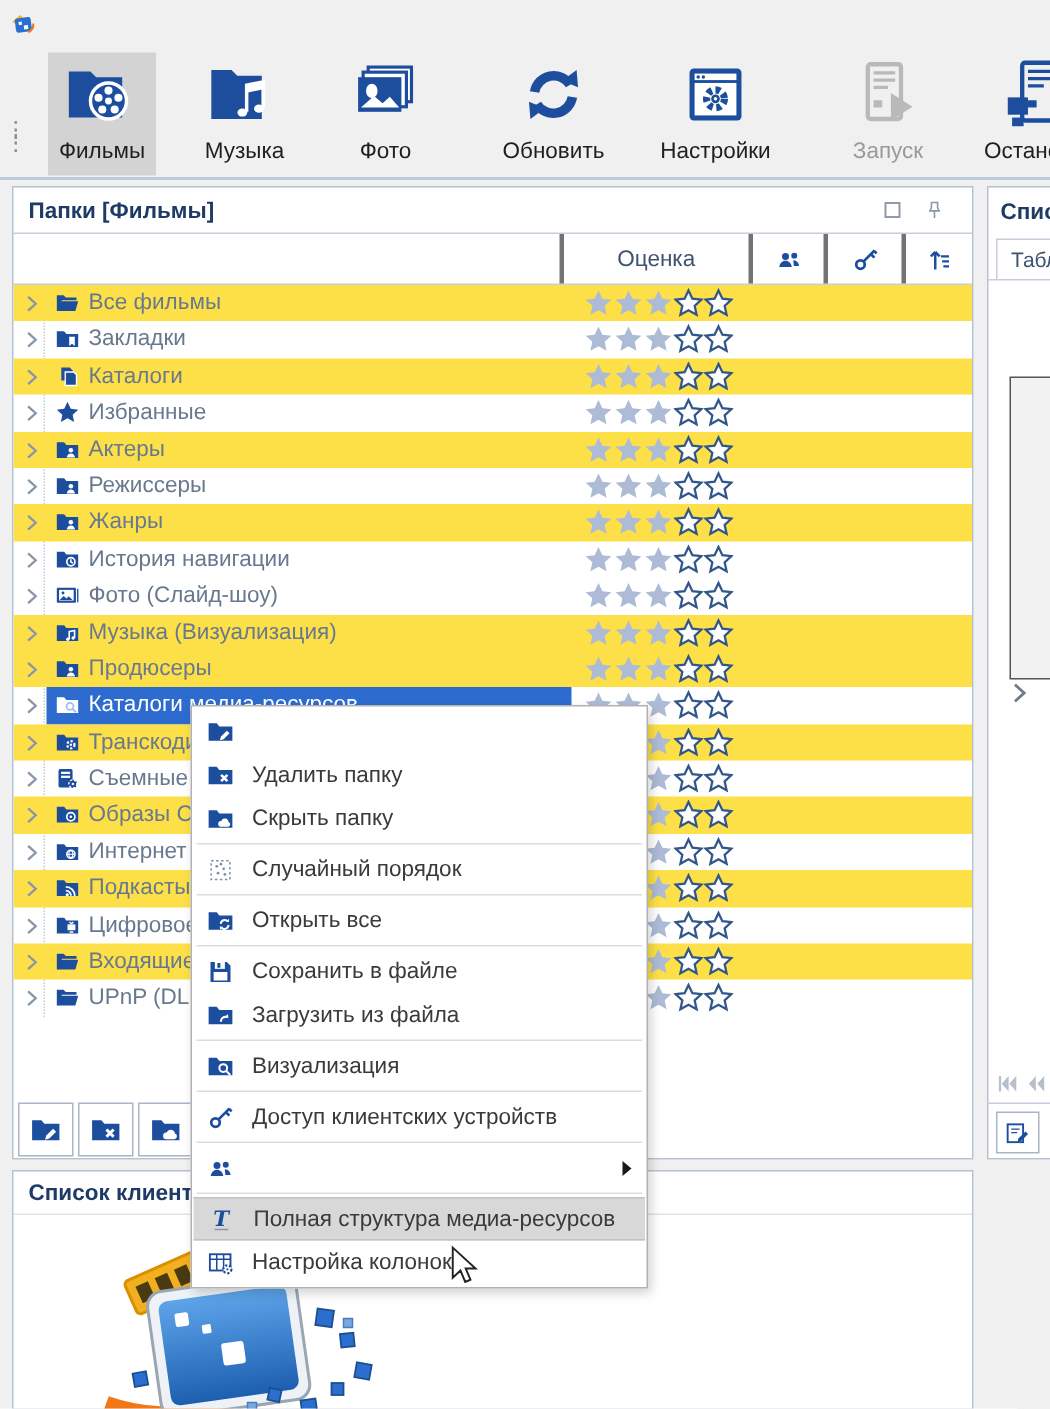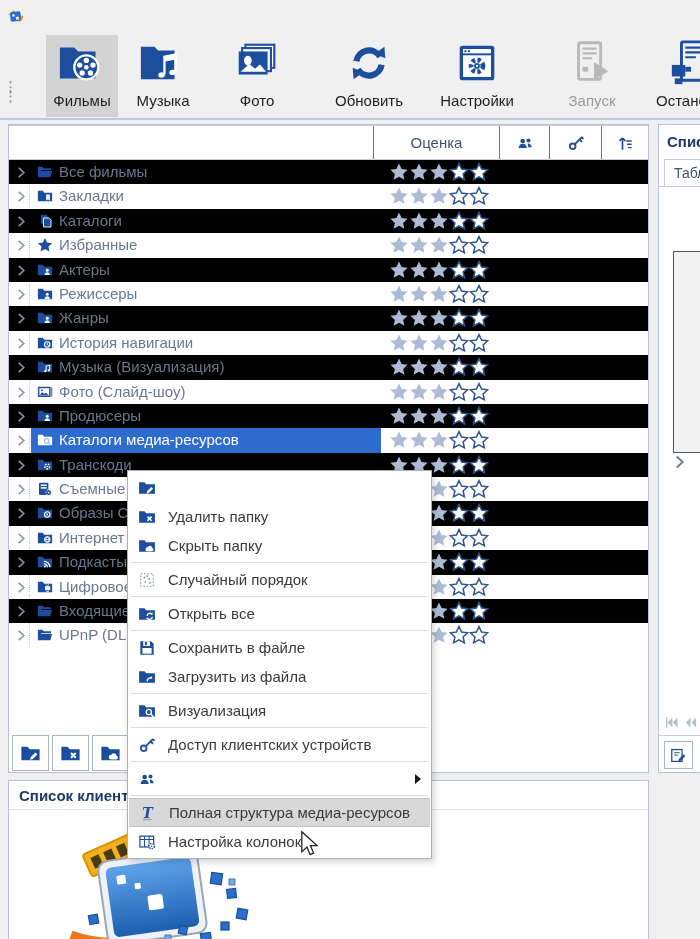--- a/index.html
+++ b/index.html
@@ -29,30 +29,30 @@
   
   .panel{position:absolute;background:#fff;border:1px solid #b6c2d2;box-sizing:border-box;}
   .panel-title{height:30px;display:flex;align-items:center;padding:0 10px;
     font-weight:bold;font-size:15px;color:#1e3a66;}
   .panel-title .sp{margin-left:auto;}
   .pt-ctl{width:14px;height:14px;color:#8b97a8;margin-left:20px;margin-right:8px;}
 
   #folders-panel{left:8px;top:124px;width:641px;height:649px;}
   #cols-header{display:flex;height:35px;border-top:1px solid #c6cedb;
     border-bottom:1px solid #c6cedb;box-sizing:border-box;}
-  .cell{border-left:1px solid #737373;display:flex;align-items:center;
+  .cell{border-left:3px solid #737373;display:flex;align-items:center;
     justify-content:center;box-sizing:border-box;font-size:15px;color:#3f5371;}
   .cell.first{border-left:none;flex:1;}
   .cell .icon{width:20px;height:20px;color:#1d4e9e;}
 
   #tree{position:relative;height:488px;overflow:hidden;}
   #tree:before{content:"";position:absolute;left:20px;top:0;height:100%;
     border-left:1px dotted #c4cad2;}
   .row{position:relative;height:24.4px;}
-  .row.alt{background:#000000;text-align:right;}
+  .row.alt{background:#fde047;text-align:right;}
   .row .chev{position:absolute;left:8px;top:7px;width:9px;height:11px;}
   .row .ficon{position:absolute;left:27px;top:3px;width:18px;height:18px;color:#1d4e9e;}
   .row .lbl{position:absolute;left:50px;top:3px;font-size:15px;color:#68798f;white-space:nowrap;}
   .row .selbg{position:absolute;left:22px;top:0;width:350px;height:100%;background:#2d6cce;}
   .row.selected .lbl{color:#fff;}
   .stars{position:absolute;left:380px;top:2px;width:100px;display:flex;}
   .stars .icon{width:20px;height:20px;}
 
   #ptoolbar{position:absolute;left:3px;top:610px;display:flex;gap:3px;}
   .pt-btn{width:37px;height:36px;background:#fff;border:1px solid #aab6c6;
@@ -105,21 +105,21 @@
         <rect x="4" y="4.5" width="10" height="9" rx="1.5" fill="#2a6fd0" transform="rotate(-7 9 9)"></rect>
         <rect x="6.2" y="6.8" width="2" height="2" fill="#fff" transform="rotate(-7 9 9)"></rect>
         <rect x="9.2" y="9.4" width="2.6" height="2.6" fill="#fff" transform="rotate(-7 9 9)"></rect>
         <path d="M12.2 13.6c2.2-1.1 3.2-3.2 3.1-5.4" stroke="#f07818" stroke-width="1.4" fill="none"></path>
       </svg>
   </span>
 </div>
 
 <div id="toolbar">
   <div id="grip">⋮<br>⋮</div>
-<div class="tb-btn selected" style="left: 46px; width: 72px;">
+<div class="tb-btn selected" style="left: 32px; width: 72px;">
       <span class="icon">
         <svg viewBox="0 0 52 52">
           <path d="M3 10h15l4 4h18v28H3z" fill="currentColor"></path>
           <circle cx="30.5" cy="30.5" r="12.5" fill="currentColor" stroke="#fff" stroke-width="2.4"></circle>
           <circle cx="30.5" cy="30.5" r="2.4" fill="#fff"></circle>
           <circle cx="30.5" cy="23.3" r="2.8" fill="#fff"></circle>
           <circle cx="37.4" cy="28.2" r="2.8" fill="#fff"></circle>
           <circle cx="34.8" cy="36.4" r="2.8" fill="#fff"></circle>
           <circle cx="26.2" cy="36.4" r="2.8" fill="#fff"></circle>
           <circle cx="23.6" cy="28.2" r="2.8" fill="#fff"></circle>
@@ -197,20 +197,35 @@
           <rect x="4" y="28" width="14" height="12" fill="currentColor"></rect>
           <rect x="7" y="42" width="8" height="6" fill="currentColor"></rect>
         </svg>
       </span>
       <span class="lbl">Остановка</span>
     </div>
   </div>
 <div id="dockline"></div>
 
 <div class="panel" id="folders-panel">
+  <div class="panel-title">
+    <span>Папки [Фильмы]</span>
+    <span class="sp"></span>
+    <span class="icon pt-ctl">
+      <svg viewBox="0 0 24 24">
+          <rect x="4" y="4" width="16" height="16" fill="none" stroke="currentColor" stroke-width="2.2"></rect>
+        </svg>
+    </span>
+    <span class="icon pt-ctl" style="margin-left:6px">
+      <svg viewBox="0 0 24 24">
+          <path d="M8.5 3.5h7v6l1.8 3.5H6.7l1.8-3.5z" fill="none" stroke="currentColor" stroke-width="1.8"></path>
+          <path d="M12 13v8" stroke="currentColor" stroke-width="1.8"></path>
+        </svg>
+    </span>
+  </div>
   <div id="cols-header">
     <div class="cell first"></div>
     <div class="cell" style="width:126px">
       <span>Оценка</span>
     </div>
     <div class="cell hcell" style="width:50px">
         <span class="icon">
           <svg viewBox="0 0 24 24">
             <circle cx="9.2" cy="9.6" r="2.8" fill="currentColor"></circle>
             <path d="M4.2 18c.5-3.2 2.4-5 5-5s4.5 1.8 5 5z" fill="currentColor"></path>
@@ -533,63 +548,20 @@
           </svg>
         </span>
         <span class="icon ficon">
           <svg viewBox="0 0 24 24">
             <path d="M2.5 5h6.5l2 2.5H21.5V19H2.5z" fill="currentColor"></path>
             <circle cx="15" cy="14" r="3.6" fill="none" stroke="#fff" stroke-width="1.5"></circle>
             <path d="M15 11.8v2.4l1.9 1.1" stroke="#fff" stroke-width="1.3" fill="none"></path>
           </svg>
         </span>
         <span class="lbl">История навигации</span>
-        <span class="stars">
-          <span class="icon" style="width: 20px; height: 20px;">
-            <svg viewBox="0 0 20 20">
-              <path d="M10 1.6 L12.6 7.1 L18.6 7.8 L14.1 11.9 L15.4 17.8 L10 14.8 L4.6 17.8 L5.9 11.9 L1.4 7.8 L7.4 7.1 Z" fill="#adbbd6" stroke="none" stroke-width="1.5"></path>
-            </svg>
-          </span>
-          <span class="icon" style="width: 20px; height: 20px;">
-            <svg viewBox="0 0 20 20">
-              <path d="M10 1.6 L12.6 7.1 L18.6 7.8 L14.1 11.9 L15.4 17.8 L10 14.8 L4.6 17.8 L5.9 11.9 L1.4 7.8 L7.4 7.1 Z" fill="#adbbd6" stroke="none" stroke-width="1.5"></path>
-            </svg>
-          </span>
-          <span class="icon" style="width: 20px; height: 20px;">
-            <svg viewBox="0 0 20 20">
-              <path d="M10 1.6 L12.6 7.1 L18.6 7.8 L14.1 11.9 L15.4 17.8 L10 14.8 L4.6 17.8 L5.9 11.9 L1.4 7.8 L7.4 7.1 Z" fill="#adbbd6" stroke="none" stroke-width="1.5"></path>
-            </svg>
-          </span>
-          <span class="icon" style="width: 20px; height: 20px;">
-            <svg viewBox="0 0 20 20">
-              <path d="M10 1.6 L12.6 7.1 L18.6 7.8 L14.1 11.9 L15.4 17.8 L10 14.8 L4.6 17.8 L5.9 11.9 L1.4 7.8 L7.4 7.1 Z" fill="#fdfdfd" stroke="#31568c" stroke-width="1.5"></path>
-            </svg>
-          </span>
-          <span class="icon" style="width: 20px; height: 20px;">
-            <svg viewBox="0 0 20 20">
-              <path d="M10 1.6 L12.6 7.1 L18.6 7.8 L14.1 11.9 L15.4 17.8 L10 14.8 L4.6 17.8 L5.9 11.9 L1.4 7.8 L7.4 7.1 Z" fill="#fdfdfd" stroke="#31568c" stroke-width="1.5"></path>
-            </svg>
-          </span>
-        </span>
-      </div>
-      <div class="row alt">
-        <span class="icon chev">
-          <svg viewBox="0 0 9 12">
-            <path d="M1.5 1l5.5 5-5.5 5" fill="none" stroke="#8796a9" stroke-width="1.7"></path>
-          </svg>
-        </span>
-        <span class="icon ficon">
-          <svg viewBox="0 0 24 24">
-            <path d="M2.5 5h6.5l2 2.5H21.5V19H2.5z" fill="currentColor"></path>
-            <path d="M13.5 17.5V10.8l4.8-1v6.4" stroke="#fff" stroke-width="1.4" fill="none"></path>
-            <circle cx="12.3" cy="17.6" r="1.5" fill="#fff"></circle>
-            <circle cx="17" cy="16.4" r="1.5" fill="#fff"></circle>
-          </svg>
-        </span>
-        <span class="lbl">Музыка (Визуализация)</span>
         <span class="stars">
           <span class="icon" style="width: 20px; height: 20px;">
             <svg viewBox="0 0 20 20">
               <path d="M10 1.6 L12.6 7.1 L18.6 7.8 L14.1 11.9 L15.4 17.8 L10 14.8 L4.6 17.8 L5.9 11.9 L1.4 7.8 L7.4 7.1 Z" fill="#adbbd6" stroke="none" stroke-width="1.5"></path>
             </svg>
           </span>
           <span class="icon" style="width: 20px; height: 20px;">
             <svg viewBox="0 0 20 20">
               <path d="M10 1.6 L12.6 7.1 L18.6 7.8 L14.1 11.9 L15.4 17.8 L10 14.8 L4.6 17.8 L5.9 11.9 L1.4 7.8 L7.4 7.1 Z" fill="#adbbd6" stroke="none" stroke-width="1.5"></path>
             </svg>
@@ -620,20 +592,63 @@
         <span class="icon ficon">
           <svg viewBox="0 0 24 24">
             <rect x="2.5" y="5" width="17" height="13.5" rx="1" fill="currentColor"></rect>
             <rect x="4.5" y="7" width="13" height="9.5" fill="#fff"></rect>
             <circle cx="8" cy="9.8" r="1.3" fill="currentColor"></circle>
             <path d="M5 16l3.6-3.6 2.5 2.3 2-2 3.4 3.3z" fill="currentColor"></path>
             <rect x="20.5" y="6" width="1.2" height="12" fill="currentColor"></rect>
           </svg>
         </span>
         <span class="lbl">Фото (Слайд-шоу)</span>
+        <span class="stars">
+          <span class="icon" style="width: 20px; height: 20px;">
+            <svg viewBox="0 0 20 20">
+              <path d="M10 1.6 L12.6 7.1 L18.6 7.8 L14.1 11.9 L15.4 17.8 L10 14.8 L4.6 17.8 L5.9 11.9 L1.4 7.8 L7.4 7.1 Z" fill="#adbbd6" stroke="none" stroke-width="1.5"></path>
+            </svg>
+          </span>
+          <span class="icon" style="width: 20px; height: 20px;">
+            <svg viewBox="0 0 20 20">
+              <path d="M10 1.6 L12.6 7.1 L18.6 7.8 L14.1 11.9 L15.4 17.8 L10 14.8 L4.6 17.8 L5.9 11.9 L1.4 7.8 L7.4 7.1 Z" fill="#adbbd6" stroke="none" stroke-width="1.5"></path>
+            </svg>
+          </span>
+          <span class="icon" style="width: 20px; height: 20px;">
+            <svg viewBox="0 0 20 20">
+              <path d="M10 1.6 L12.6 7.1 L18.6 7.8 L14.1 11.9 L15.4 17.8 L10 14.8 L4.6 17.8 L5.9 11.9 L1.4 7.8 L7.4 7.1 Z" fill="#adbbd6" stroke="none" stroke-width="1.5"></path>
+            </svg>
+          </span>
+          <span class="icon" style="width: 20px; height: 20px;">
+            <svg viewBox="0 0 20 20">
+              <path d="M10 1.6 L12.6 7.1 L18.6 7.8 L14.1 11.9 L15.4 17.8 L10 14.8 L4.6 17.8 L5.9 11.9 L1.4 7.8 L7.4 7.1 Z" fill="#fdfdfd" stroke="#31568c" stroke-width="1.5"></path>
+            </svg>
+          </span>
+          <span class="icon" style="width: 20px; height: 20px;">
+            <svg viewBox="0 0 20 20">
+              <path d="M10 1.6 L12.6 7.1 L18.6 7.8 L14.1 11.9 L15.4 17.8 L10 14.8 L4.6 17.8 L5.9 11.9 L1.4 7.8 L7.4 7.1 Z" fill="#fdfdfd" stroke="#31568c" stroke-width="1.5"></path>
+            </svg>
+          </span>
+        </span>
+      </div>
+      <div class="row alt">
+        <span class="icon chev">
+          <svg viewBox="0 0 9 12">
+            <path d="M1.5 1l5.5 5-5.5 5" fill="none" stroke="#8796a9" stroke-width="1.7"></path>
+          </svg>
+        </span>
+        <span class="icon ficon">
+          <svg viewBox="0 0 24 24">
+            <path d="M2.5 5h6.5l2 2.5H21.5V19H2.5z" fill="currentColor"></path>
+            <path d="M13.5 17.5V10.8l4.8-1v6.4" stroke="#fff" stroke-width="1.4" fill="none"></path>
+            <circle cx="12.3" cy="17.6" r="1.5" fill="#fff"></circle>
+            <circle cx="17" cy="16.4" r="1.5" fill="#fff"></circle>
+          </svg>
+        </span>
+        <span class="lbl">Музыка (Визуализация)</span>
         <span class="stars">
           <span class="icon" style="width: 20px; height: 20px;">
             <svg viewBox="0 0 20 20">
               <path d="M10 1.6 L12.6 7.1 L18.6 7.8 L14.1 11.9 L15.4 17.8 L10 14.8 L4.6 17.8 L5.9 11.9 L1.4 7.8 L7.4 7.1 Z" fill="#adbbd6" stroke="none" stroke-width="1.5"></path>
             </svg>
           </span>
           <span class="icon" style="width: 20px; height: 20px;">
             <svg viewBox="0 0 20 20">
               <path d="M10 1.6 L12.6 7.1 L18.6 7.8 L14.1 11.9 L15.4 17.8 L10 14.8 L4.6 17.8 L5.9 11.9 L1.4 7.8 L7.4 7.1 Z" fill="#adbbd6" stroke="none" stroke-width="1.5"></path>
             </svg>

